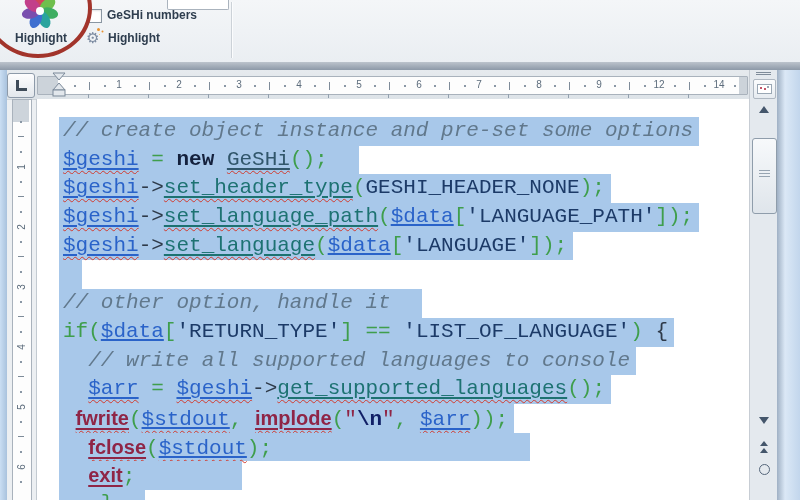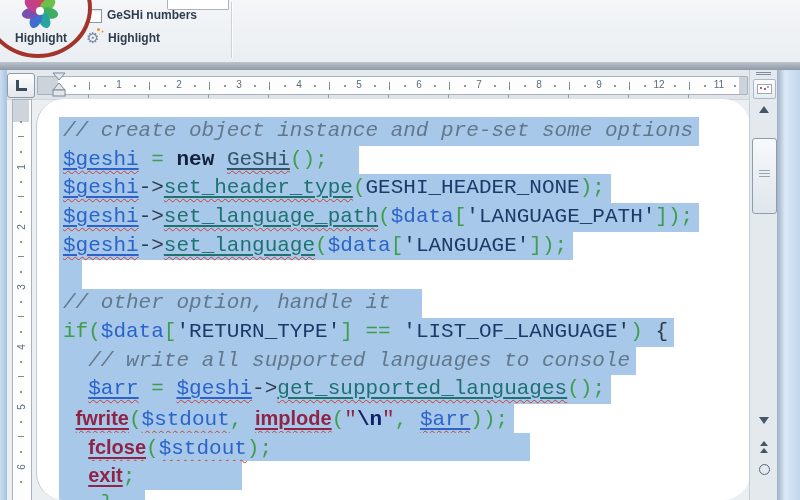--- a/index.html
+++ b/index.html
@@ -65,28 +65,28 @@
   .vruler{position:absolute;left:12px;top:29px;width:18px;height:401px;background:#fdfdfd;
             border:1px solid #a9b2bc;}
   .vgray{position:absolute;left:0;top:0;width:16px;height:22px;background:#cdd4db;}
   .vnum{position:absolute;left:2px;width:14px;height:12px;text-align:center;
             font:10px "Liberation Sans",sans-serif;color:#5c6c7c;transform:rotate(-90deg);}
   .vdot{position:absolute;left:7px;width:2px;height:2px;background:#8a97a5;}
   .vdash{position:absolute;left:5px;width:6px;height:1px;background:#7e8b99;}
 
   
   .page{position:absolute;left:36px;top:29px;width:713px;height:401px;background:#fff;
-            border-left:1px solid #c3cad1;overflow:hidden;border-radius:27px;}
+            border-left:1px solid #c3cad1;overflow:hidden;}
   .code{position:absolute;left:22px;top:18px;white-space:pre;}
   .code-line{height:28.7px;line-height:28.7px;white-space:pre;
             font-family:"Liberation Mono",monospace;font-size:21px;color:#2c3644;}
   .sel{display:inline-block;height:100%;line-height:28.7px;background:var(--sel);
             padding:0 6px 0 4px;}
   .tk-cm{color:var(--cm);font-style:italic;}
-  .tk-va{color:var(--va);}
+  .tk-va{color:var(--va);text-decoration:underline;}
   .tk-kw{color:var(--kw);font-weight:bold;}
   .tk-me{color:var(--me);}
   .tk-cls{color:var(--cls);}
   .tk-co{color:var(--co);}
   .tk-pu{color:var(--pu);}
   .tk-op{color:var(--op);}
   .tk-st{color:var(--st);}
   .tk-esc{color:var(--esc);font-weight:bold;}
   .tk-q{color:var(--q);}
   .tk-fn{color:var(--fn);font-family:"Liberation Sans",sans-serif;font-weight:bold;font-size:20px;}
@@ -175,21 +175,21 @@
       <span class="hnum" style="left: 75px;">1</span>
           <span class="hnum" style="left: 135px;">2</span>
           <span class="hnum" style="left: 195px;">3</span>
           <span class="hnum" style="left: 255px;">4</span>
           <span class="hnum" style="left: 315px;">5</span>
           <span class="hnum" style="left: 375px;">6</span>
           <span class="hnum" style="left: 435px;">7</span>
           <span class="hnum" style="left: 495px;">8</span>
           <span class="hnum" style="left: 555px;">9</span>
           <span class="hnum" style="left: 615px;">12</span>
-          <span class="hnum" style="left: 675px;">11</span>
+          <span class="hnum" style="left: 675px;">14</span>
           <i class="hdot" style="left: 36px;"></i>
           <i class="hbar" style="left: 51px;"></i>
           <i class="hdot" style="left: 66px;"></i>
           <i class="hdot" style="left: 96px;"></i>
           <i class="hbar" style="left: 111px;"></i>
           <i class="hdot" style="left: 126px;"></i>
           <i class="hdot" style="left: 156px;"></i>
           <i class="hbar" style="left: 171px;"></i>
           <i class="hdot" style="left: 186px;"></i>
           <i class="hdot" style="left: 216px;"></i>

